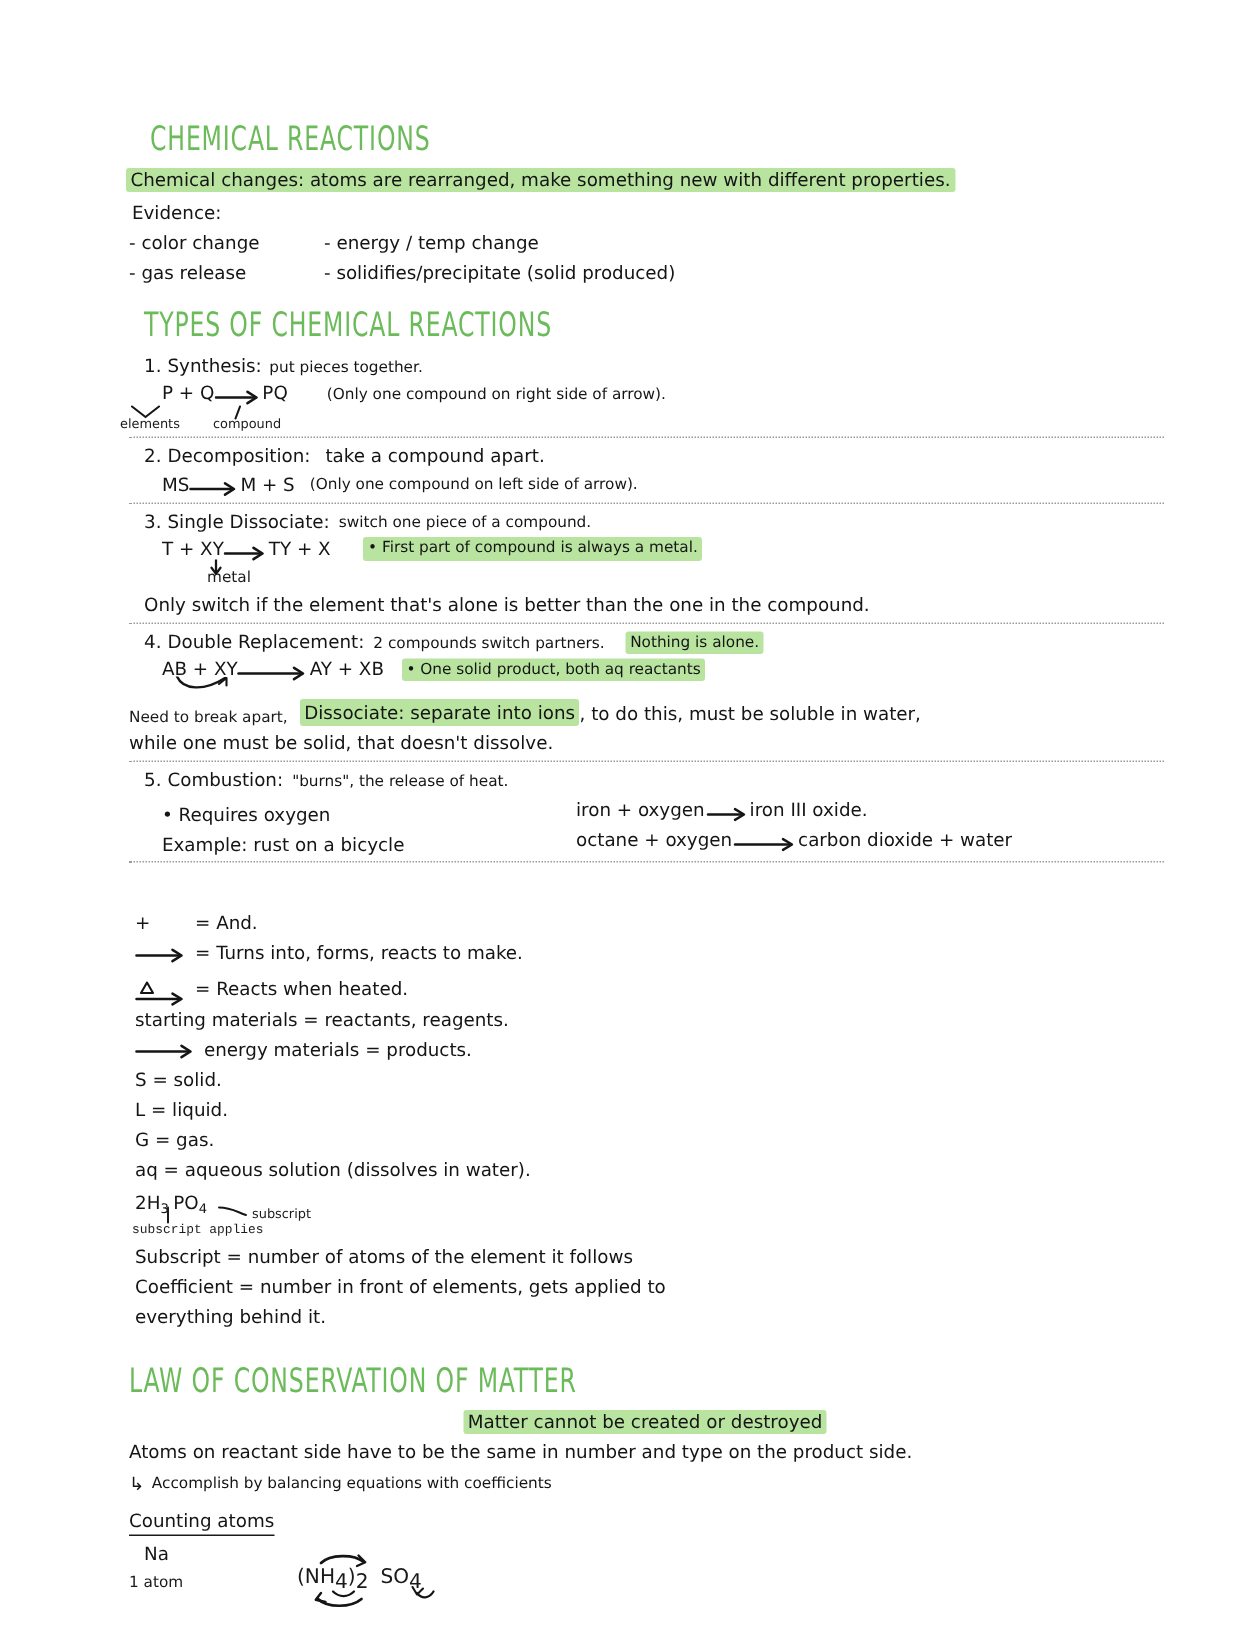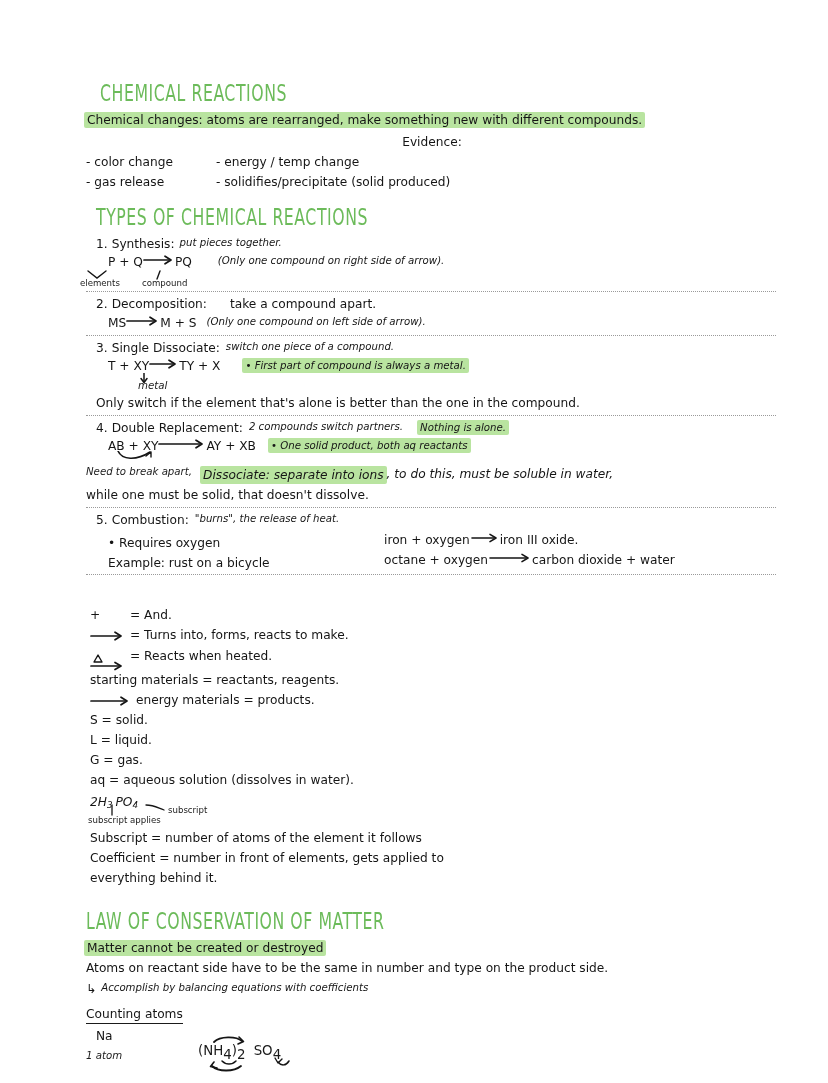--- a/index.html
+++ b/index.html
@@ -46,21 +46,21 @@
   .h-law  { margin-left: 0px; }
 
   
   .hw {
     font-family: "DejaVu Sans", sans-serif;
     font-size: 12.2px;
     line-height: 1.32;
     color: #151515;
     white-space: nowrap;
   }
-  .hw-sm { font-size: 10.2px; font-style: italic; }
+  .hw-sm { font-size: 10.2px; }
   .hw-xs { font-size: 8.6px; }
   .hw-lg { font-size: 13.4px; }
 
   .hl {
     background: #b9e4a0;
     padding: 1px 3px 1px 3px;
     border-radius: 2px;
     box-decoration-break: clone;
   }
 
@@ -74,21 +74,21 @@
 
   
   .mt2 { margin-top: 2px; }
   .mt4 { margin-top: 4px; }
   .mt6 { margin-top: 6px; }
   .mt8 { margin-top: 8px; }
 
   .indent1 { padding-left: 10px; }
   .indent2 { padding-left: 22px; }
 
-  .flexrow { display: flex; align-items: flex-start; }
+  .flexrow { display: flex; align-items: flex-end; }
   .gap-sm { margin-left: 12px; }
 
   .col-right { position: absolute; left: 298px; top: 0; }
 
   
   .arrow { display: inline-block; vertical-align: middle; }
 
   sub {
     font-size: 0.72em;
     vertical-align: -0.28em;
@@ -105,24 +105,24 @@
 </head>
 <body>
 
 <div class="page">
  <div class="content">
 
   <div>
     <div class="heading h-chem">CHEMICAL REACTIONS</div>
 
     <div class="hw mt8" style="margin-left:-2px;">
-      <span class="hl">Chemical changes: atoms are rearranged, make something new with different compounds.</span>
-    </div>
-
-    <div class="hw mt6" style="margin-left:2px;text-align:center;">Evidence:</div>
+      <span class="hl">Chemical changes: atoms are rearranged, make something new with different properties.</span>
+    </div>
+
+    <div class="hw mt6" style="margin-left:2px;">Evidence:</div>
 
     <div class="hw mt4 flexrow">
       <span style="width:118px; display:inline-block;">- color change</span>
       <span class="gap-sm">- energy / temp change</span>
     </div>
     <div class="hw mt4 flexrow">
       <span style="width:118px; display:inline-block;">- gas release</span>
       <span class="gap-sm">- solidifies/precipitate (solid produced)</span>
     </div>
   </div>
@@ -153,21 +153,21 @@
         <span class="hw-xs" style="position:absolute; left:-6px; top:8px;">elements</span>
         <span class="hw-xs" style="position:absolute; left:56px; top:8px;">compound</span>
       </div>
       <div class="dotted" style="margin-top:5px;"></div>
     </div>
 
     <div class="mt4">
       <div class="hw flexrow indent1">
         <span>2.</span>
         <span style="margin-left:4px;">Decomposition:</span>
-        <span style="margin-left:23px;">take a compound apart.</span>
+        <span style="margin-left:10px;">take a compound apart.</span>
       </div>
       <div class="hw flexrow indent2 mt2">
         <span>MS</span>
         <svg class="arrow" width="34" height="11" viewBox="0 0 34 11">
           <path d="M1 6 H28" stroke="#151515" stroke-width="1.7" fill="none" stroke-linecap="round"></path>
           <path d="M24 2.2 L30 6 L24 9.8" stroke="#151515" stroke-width="1.7" fill="none" stroke-linecap="round" stroke-linejoin="round"></path>
         </svg>
         <span>M + S</span>
         <span class="hw-sm" style="margin-left:10px;">(Only one compound on left side of arrow).</span>
       </div>
@@ -304,39 +304,39 @@
       </span>
       <span>energy materials = products.</span>
     </div>
 
     <div class="hw mt4">S = solid.</div>
     <div class="hw mt4">L = liquid.</div>
     <div class="hw mt4">G = gas.</div>
     <div class="hw mt4">aq = aqueous solution (dissolves in water).</div>
 
     <div style="position:relative; height:34px; margin-top:6px;">
-      <span class="hw" style="position:absolute; left:0; top:0;font-style:italic;"><span>2</span><span>H</span><sub>3</sub><span style="margin-left:3px;">PO</span><sub>4</sub></span>
+      <span class="hw" style="position:absolute; left:0; top:0;"><span>2</span><span>H</span><sub>3</sub><span style="margin-left:3px;">PO</span><sub>4</sub></span>
 
       <svg width="120" height="20" viewBox="0 0 120 20" style="position:absolute; left:16px; top:10px;">
         <path d="M6 1 V11" stroke="#151515" stroke-width="1.3" fill="none" stroke-linecap="round"></path>
         <path d="M40 1 C48 1, 52 4, 58 6" stroke="#151515" stroke-width="1.3" fill="none" stroke-linecap="round"></path>
       </svg>
       <span class="hw-xs" style="position:absolute; left:78px; top:11px;">subscript</span>
-      <span class="hw-xs" style="position:absolute; left:-2px; top:21px;">subscript applies</span>
+      <span class="hw-xs" style="position:absolute; left:-2px; top:21px;font-family:Liberation Mono, monospace;">subscript applies</span>
     </div>
 
     <div class="hw" style="margin-top:2px;">Subscript = number of atoms of the element it follows</div>
     <div class="hw mt4">Coefficient = number in front of elements, gets applied to</div>
     <div class="hw mt4">everything behind it.</div>
   </div>
 
   <div style="margin-top:26px;">
     <div class="heading h-law">LAW OF CONSERVATION OF MATTER</div>
 
-    <div class="hw" style="margin-top:8px; margin-left:-2px;">
+    <div class="hw" style="margin-top:8px; margin-left:-2px;text-align:center;">
       <span class="hl">Matter cannot be created or destroyed</span>
     </div>
 
     <div class="hw mt4">Atoms on reactant side have to be the same in number and type on the product side.</div>
 
     <div class="hw mt4 flexrow">
       <span style="margin-right:5px;">↳</span>
       <span class="hw-sm">Accomplish by balancing equations with coefficients</span>
     </div>
 

